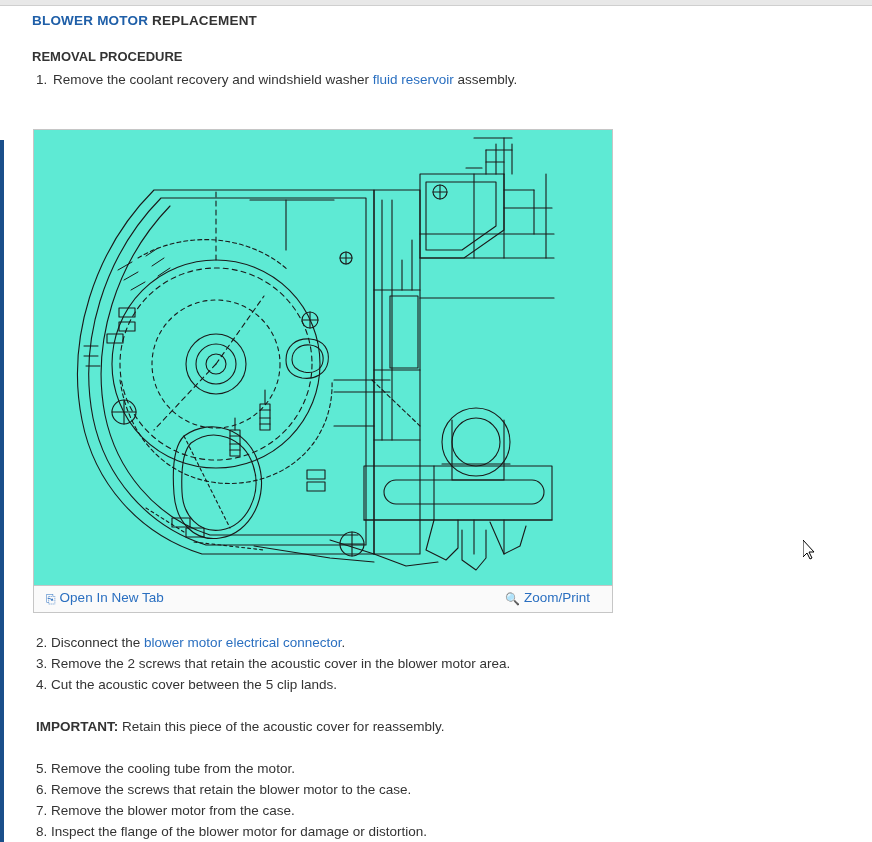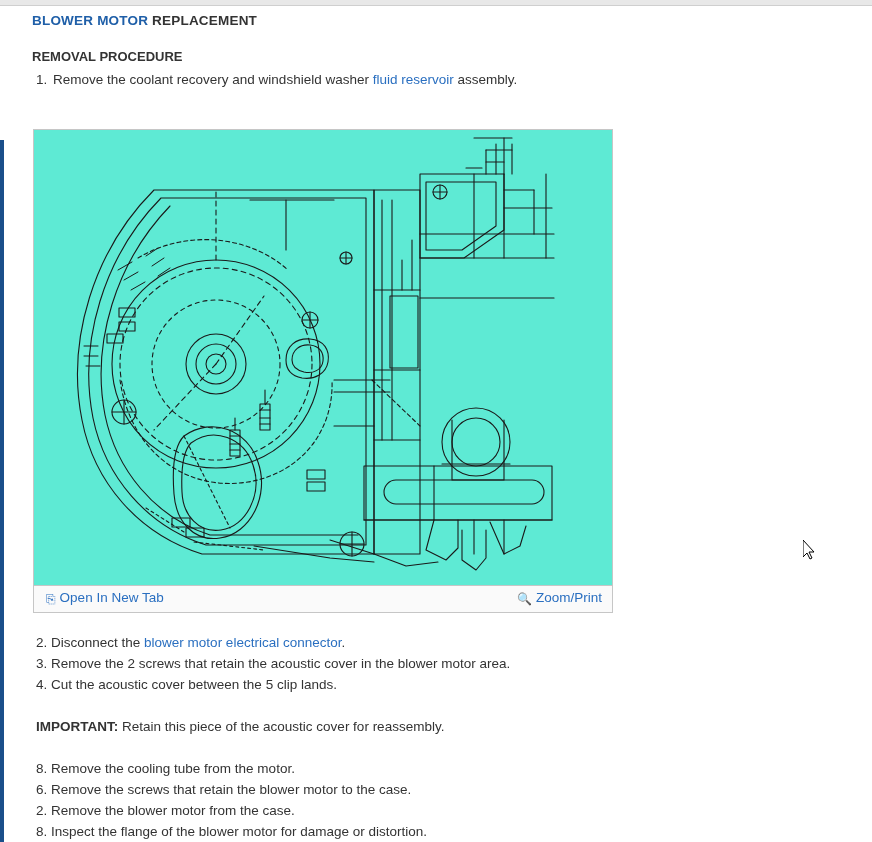--- a/index.html
+++ b/index.html
@@ -97,21 +97,21 @@
   }
   .fig-btn {
     position: absolute;
     top: 4px;
     font-size: 13.5px;
     color: #2a6fc0;
     cursor: pointer;
     white-space: nowrap;
   }
   .fig-btn.left { left: 12px; }
-  .fig-btn.right { right: 10px; }
+  .fig-btn.right { right: 22px; }
   .fig-btn .glyph {
     display: inline-block;
     margin-right: 4px;
     color: #2a6fc0;
     font-size: 12px;
     vertical-align: -1px;
   }
 
   .after-figure {
     position: absolute;
@@ -333,23 +333,23 @@
       <span>2.</span>
       <span>Disconnect the </span><a class="link" href="#">blower motor electrical connector</a><span>.</span>
     </div>
     <div class="para">3. Remove the 2 screws that retain the acoustic cover in the blower motor area.</div>
     <div class="para">4. Cut the acoustic cover between the 5 clip lands.</div>
 
     <div class="para gap">
       <b>IMPORTANT:</b><span> Retain this piece of the acoustic cover for reassembly.</span>
     </div>
 
-    <div class="para gap">8. Remove the cooling tube from the motor.</div>
+    <div class="para gap">5. Remove the cooling tube from the motor.</div>
     <div class="para">6. Remove the screws that retain the blower motor to the case.</div>
-    <div class="para">2. Remove the blower motor from the case.</div>
+    <div class="para">7. Remove the blower motor from the case.</div>
     <div class="para">8. Inspect the flange of the blower motor for damage or distortion.</div>
   </div>
 
   <svg class="cursor" viewBox="0 0 14 20">
     <polygon points="0,0 0,17 4,13 7,19 9,18 6,12 11,12" fill="#ffffff" stroke="#000000" stroke-width="1"></polygon>
   </svg>
 
 </div>
 
 </body></html>

